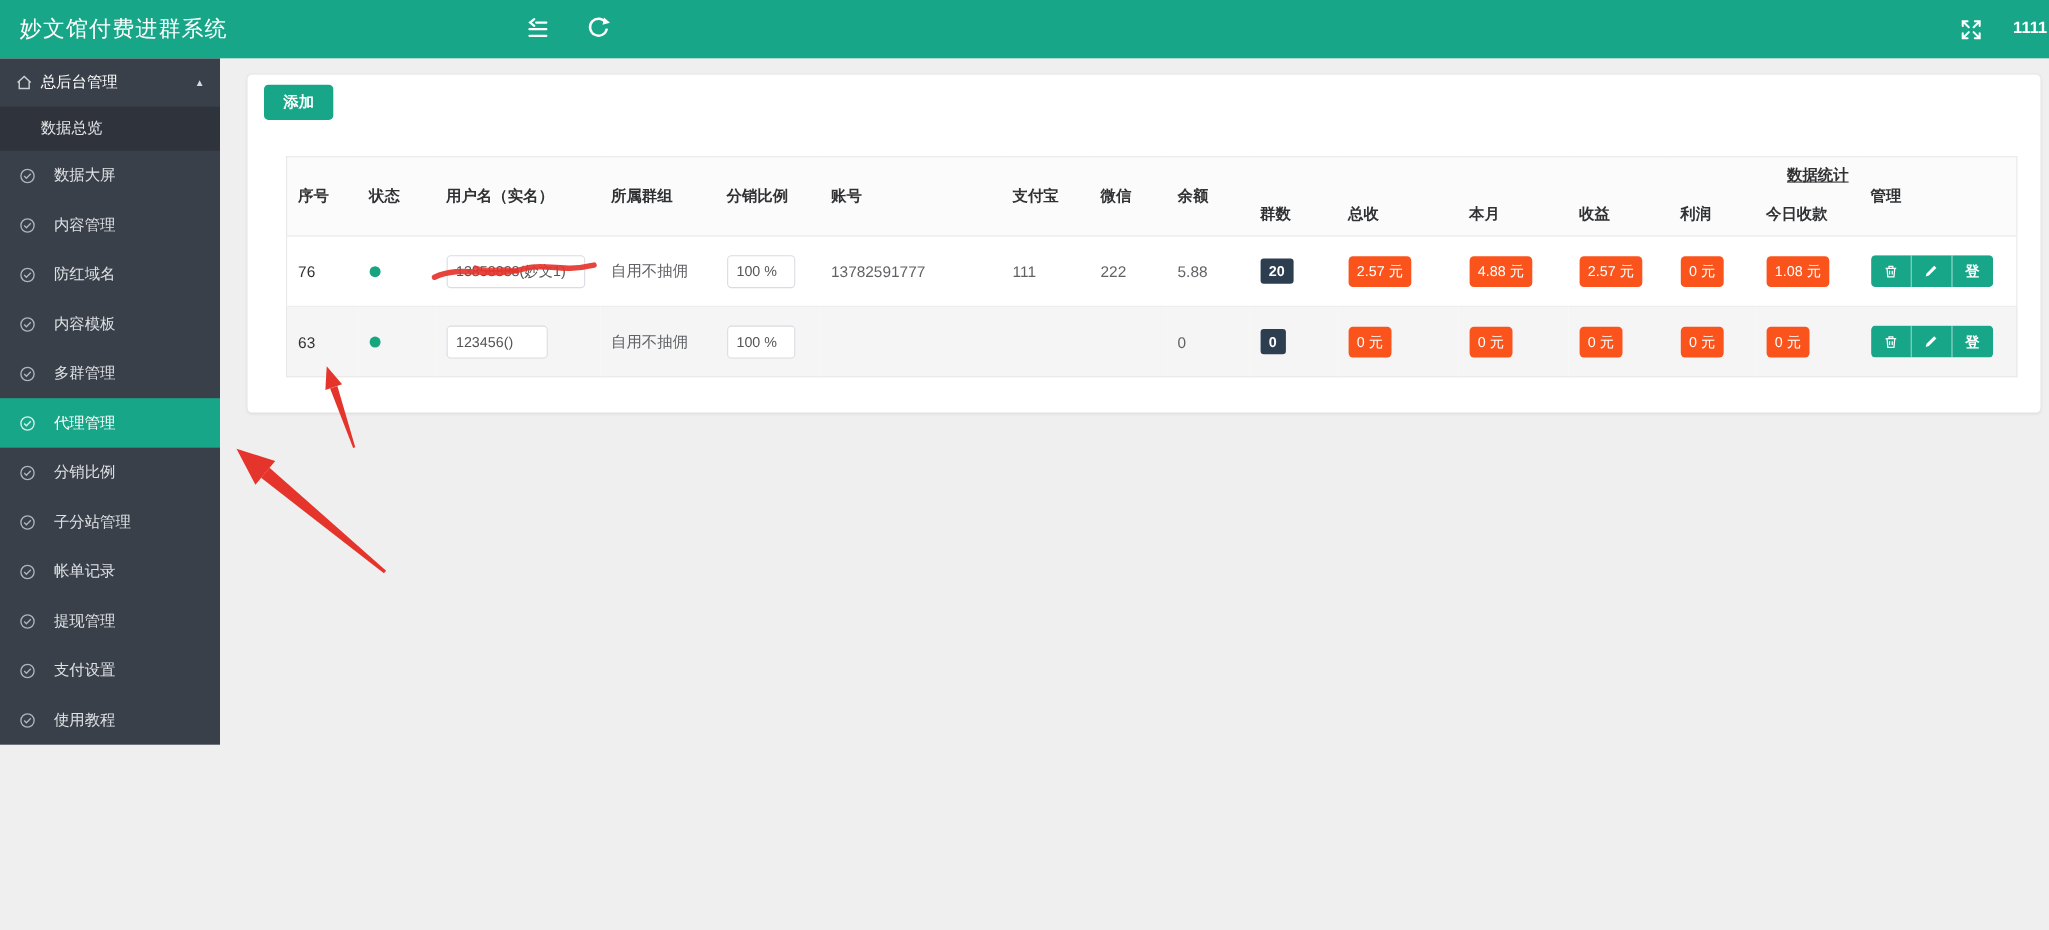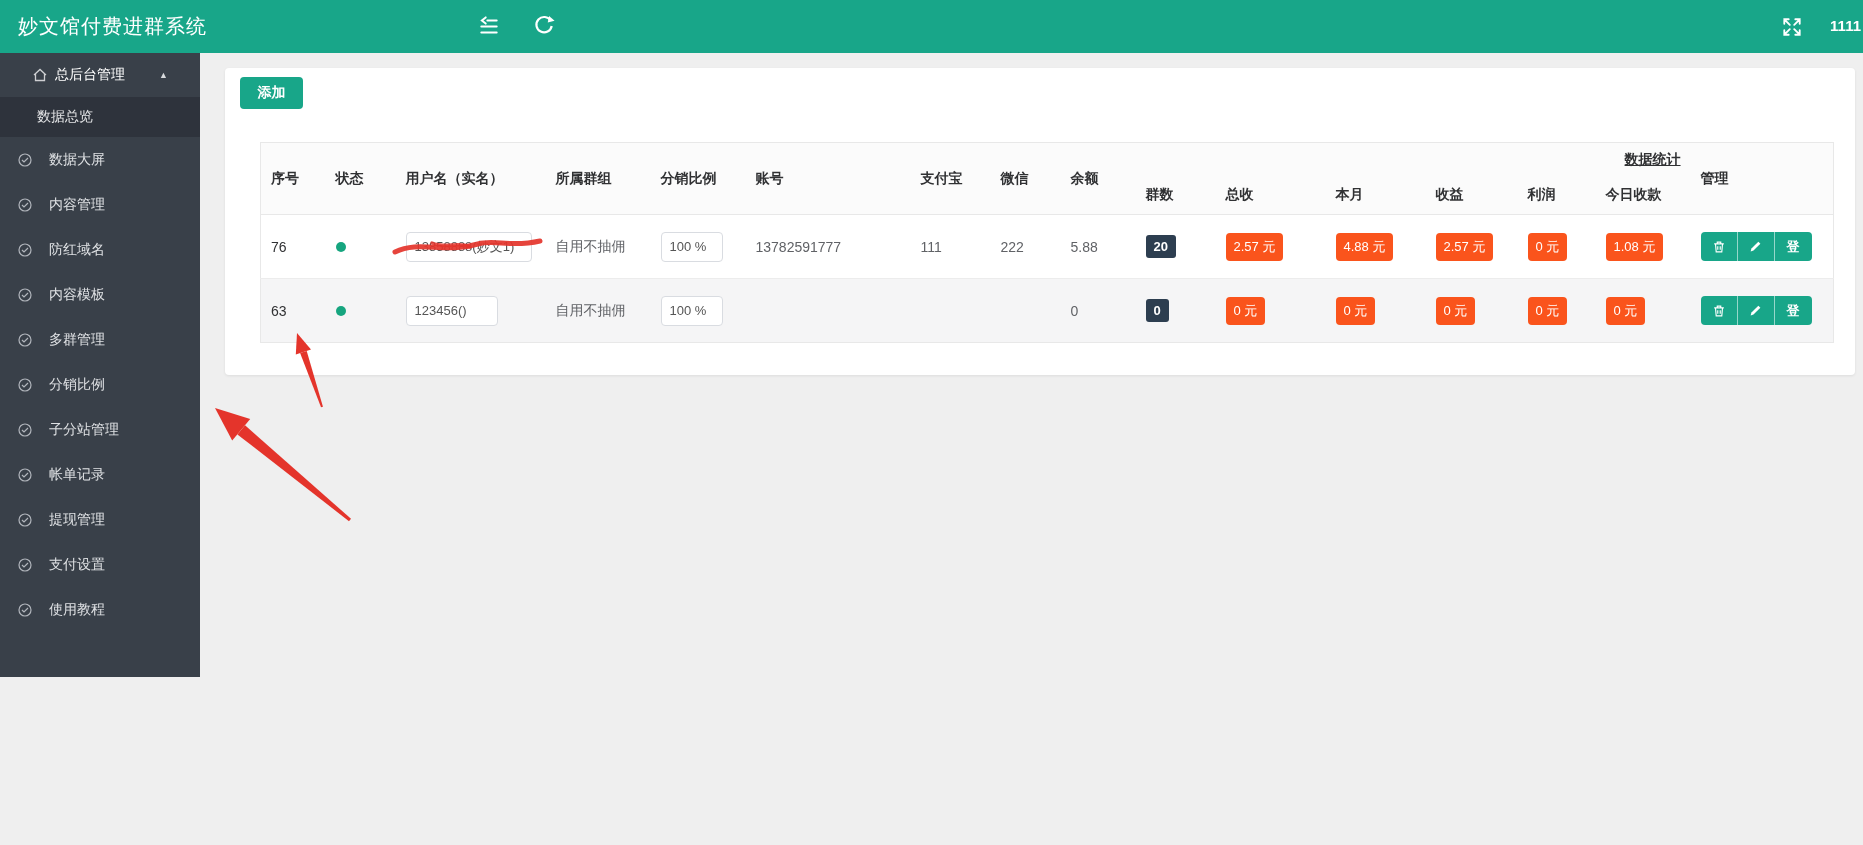--- a/index.html
+++ b/index.html
@@ -26,21 +26,21 @@
     position: absolute; right: 2px; top: 17px;
     font-size: 15px; font-weight: bold; color: #fff;
   }
   
   .sidebar {
     position: absolute; top: 53px; left: 0; width: 200px; height: 624px;
     background: #394049; z-index: 4;
   }
   .side-parent {
     height: 44px; display: flex; align-items: center;
-    padding: 0 32px; color: #fff; font-size: 14px; cursor: pointer;
+    padding: 0 14px; color: #fff; font-size: 14px; cursor: pointer;
   }
   .side-parent .p-label { margin-left: 7px; }
   .side-caret { margin-left: auto; font-size: 9px; color: #d8dadd; }
   .side-sub {
     height: 40px; background: #2e333c; color: #e4e5e7;
     display: flex; align-items: center; padding-left: 37px;
     font-size: 14px; cursor: pointer;
   }
   .side-item {
     height: 45px; display: flex; align-items: center;
@@ -179,20 +179,27 @@
         <path d="M5 8 l2 2 4-4" fill="none" stroke="#c6cad0" stroke-width="1.2"></path>
       </svg>
     <span>内容模板</span>
   </div>
   <div class="side-item">
     <svg class="side-icon" viewBox="0 0 16 16">
         <circle cx="8" cy="8" r="6" fill="none" stroke="#c6cad0" stroke-width="1.2"></circle>
         <path d="M5 8 l2 2 4-4" fill="none" stroke="#c6cad0" stroke-width="1.2"></path>
       </svg>
     <span>多群管理</span>
+  </div>
+  <div class="side-item active">
+    <svg class="side-icon" viewBox="0 0 16 16">
+        <circle cx="8" cy="8" r="6" fill="none" stroke="#ffffff" stroke-width="1.2"></circle>
+        <path d="M5 8 l2 2 4-4" fill="none" stroke="#ffffff" stroke-width="1.2"></path>
+      </svg>
+    <span>代理管理</span>
   </div>
   <div class="side-item">
     <svg class="side-icon" viewBox="0 0 16 16">
         <circle cx="8" cy="8" r="6" fill="none" stroke="#c6cad0" stroke-width="1.2"></circle>
         <path d="M5 8 l2 2 4-4" fill="none" stroke="#c6cad0" stroke-width="1.2"></path>
       </svg>
     <span>分销比例</span>
   </div>
   <div class="side-item">
     <svg class="side-icon" viewBox="0 0 16 16">

